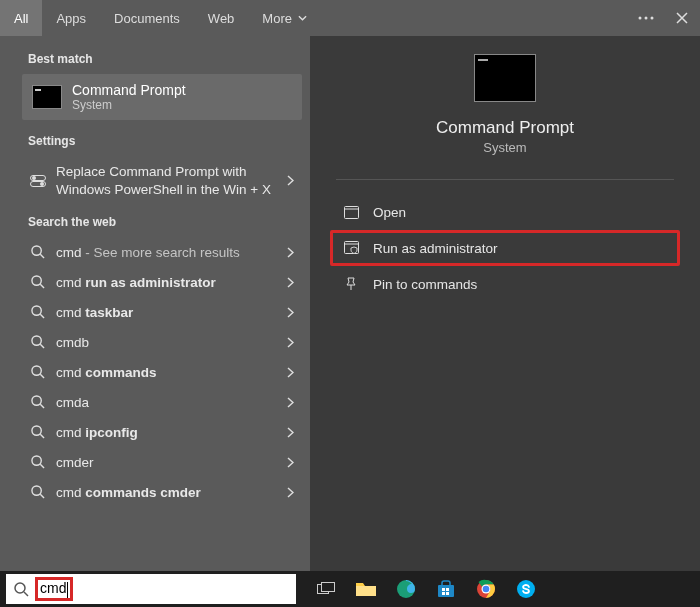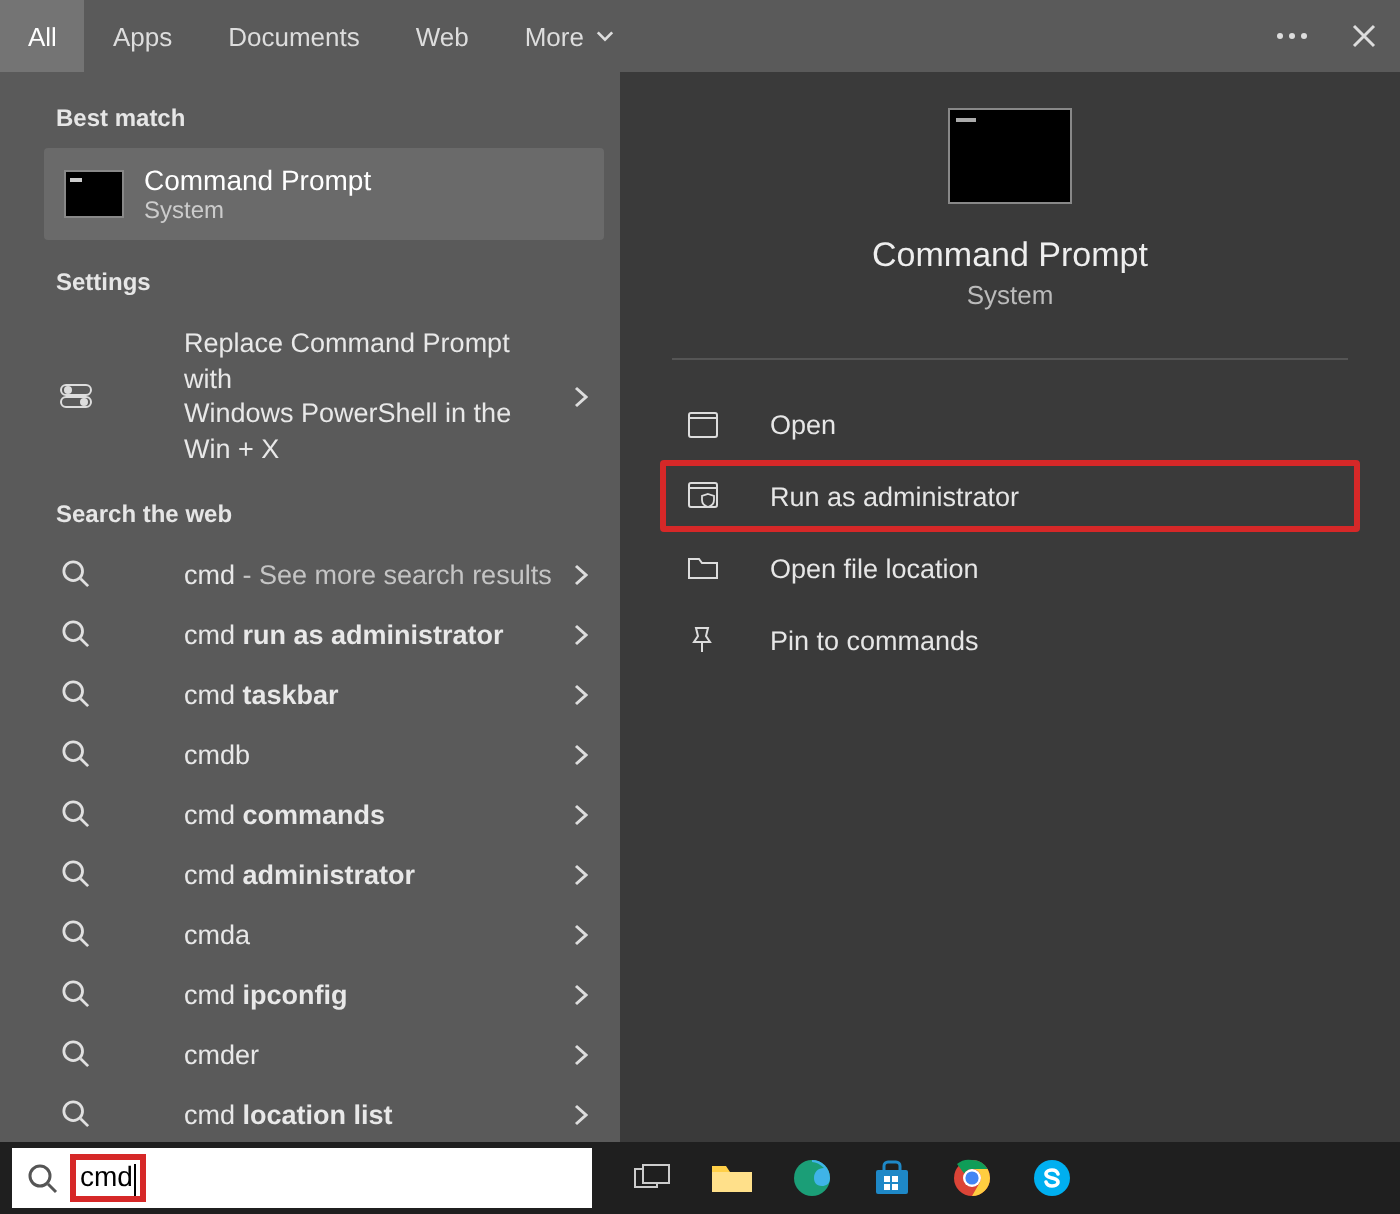--- a/index.html
+++ b/index.html
@@ -20,38 +20,38 @@
   .section-h { font-size: 12px; font-weight: 600; color: #e6e6e6; padding: 4px 8px 8px 8px; }
 
   .best { display: flex; align-items: center; gap: 10px; background: #6a6a6a; border-radius: 2px; padding: 8px 10px; margin: 0 2px 10px 2px; }
   .thumb { width: 30px; height: 24px; background: #000; border: 1px solid #888; position: relative; }
   .thumb::before { content: ""; position: absolute; left: 2px; top: 3px; width: 6px; height: 2px; background: #ccc; }
   .best .title { font-size: 14px; }
   .best .sub { font-size: 12px; color: #ccc; }
 
   .row { display: flex; align-items: center; gap: 10px; padding: 7px 10px; font-size: 13.5px; color: #e8e8e8; cursor: pointer; }
   .row .ricon { width: 16px; height: 16px; display: flex; align-items: center; justify-content: center; color: #e0e0e0; }
-  .row .rtext { flex: 1; white-space: nowrap; overflow: hidden; text-overflow: ellipsis; margin-left: 36px; }
+  .row .rtext { flex: 1; white-space: nowrap; overflow: hidden; text-overflow: ellipsis; }
   .row .bold { font-weight: 600; }
   .chev { color: #ddd; font-size: 13px; }
   .muted { color: #c5c5c5; }
 
   svg { display: block; }
 
   
   .right { flex: 1; background: #3a3a3a; color: #eee; display: flex; flex-direction: column; padding-top: 18px; }
   .hero { display: flex; flex-direction: column; align-items: center; gap: 2px; padding-bottom: 16px; }
   .hero .hthumb { width: 62px; height: 48px; background: #000; border: 1px solid #888; margin-bottom: 12px; position: relative; }
   .hero .hthumb::before { content: ""; position: absolute; left: 3px; top: 4px; width: 10px; height: 2px; background: #aaa; }
   .hero .htitle { font-size: 17px; font-weight: 400; padding-top: 2px; }
   .hero .hsub { font-size: 13px; color: #bbb; }
   .sep { height: 1px; background: #555; margin: 8px 26px; }
 
   .actions { padding: 6px 20px; display: flex; flex-direction: column; gap: 0; }
-  .act { display: flex; align-items: center; gap: 26px; padding: 7px 10px; font-size: 13.5px; color: #e6e6e6; cursor: pointer; border: 3px solid transparent; border-radius: 2px; }
+  .act { display: flex; align-items: center; gap: 14px; padding: 7px 10px; font-size: 13.5px; color: #e6e6e6; cursor: pointer; border: 3px solid transparent; border-radius: 2px; }
   .act.hl { border-color: #d62828; }
   .act .aicon { width: 16px; height: 16px; display: flex; align-items: center; justify-content: center; color: #e0e0e0; }
 
   
   .taskbar { position: absolute; left: 0; right: 0; bottom: 0; height: 36px; background: #1f1f1f; display: flex; align-items: center; }
   .searchbox { margin-left: 6px; width: 290px; height: 30px; background: #fff; display: flex; align-items: center; padding: 0 8px; gap: 6px; }
   .searchbox .sicon { color: #666; }
   .searchbox .sval { border: 3px solid transparent; padding: 0 2px; font-size: 14px; }
   .searchbox .sval.hl { border-color: #d62828; }
   .caret { display: inline-block; width: 1px; height: 16px; background: #000; margin-left: 1px; vertical-align: middle; }
@@ -194,34 +194,20 @@
               </svg>
             </div>
           </div>
           <div class="row">
             <div class="ricon">
               <svg width="14" height="14" viewBox="0 0 15 15">
                 <circle cx="6" cy="6" r="5" fill="none" stroke="#e0e0e0" stroke-width="1.5"></circle>
                 <path d="M10 10l4 4" stroke="#e0e0e0" stroke-width="1.5"></path>
               </svg>
             </div>
-            <div class="rtext"><span>cmd </span><span class="bold">administrator</span><span></span></div>
-            <div class="chev">
-              <svg width="7" height="11" viewBox="0 0 7 11">
-                <path d="M1 1l5 4.5L1 10" stroke="#ddd" fill="none" stroke-width="1.5"></path>
-              </svg>
-            </div>
-          </div>
-          <div class="row">
-            <div class="ricon">
-              <svg width="14" height="14" viewBox="0 0 15 15">
-                <circle cx="6" cy="6" r="5" fill="none" stroke="#e0e0e0" stroke-width="1.5"></circle>
-                <path d="M10 10l4 4" stroke="#e0e0e0" stroke-width="1.5"></path>
-              </svg>
-            </div>
             <div class="rtext"><span>cmda</span><span class="bold"></span><span></span></div>
             <div class="chev">
               <svg width="7" height="11" viewBox="0 0 7 11">
                 <path d="M1 1l5 4.5L1 10" stroke="#ddd" fill="none" stroke-width="1.5"></path>
               </svg>
             </div>
           </div>
           <div class="row">
             <div class="ricon">
               <svg width="14" height="14" viewBox="0 0 15 15">
@@ -250,21 +236,21 @@
               </svg>
             </div>
           </div>
           <div class="row">
             <div class="ricon">
               <svg width="14" height="14" viewBox="0 0 15 15">
                 <circle cx="6" cy="6" r="5" fill="none" stroke="#e0e0e0" stroke-width="1.5"></circle>
                 <path d="M10 10l4 4" stroke="#e0e0e0" stroke-width="1.5"></path>
               </svg>
             </div>
-            <div class="rtext"><span>cmd </span><span class="bold">location list</span><span></span></div>
+            <div class="rtext"><span>cmd </span><span class="bold">commands cmder</span><span></span></div>
             <div class="chev">
               <svg width="7" height="11" viewBox="0 0 7 11">
                 <path d="M1 1l5 4.5L1 10" stroke="#ddd" fill="none" stroke-width="1.5"></path>
               </svg>
             </div>
           </div>
         </div>
     </div>
 
     <div class="right">
@@ -289,28 +275,20 @@
             <svg width="15" height="14" viewBox="0 0 15 14">
                 <rect x="0.5" y="0.5" width="14" height="12" rx="1" fill="none" stroke="#ddd"></rect>
                 <path d="M0.5 3h14" stroke="#ddd"></path>
                 <path d="M10 6l3 1v2c0 2-1.5 3-3 3.5-1.5-.5-3-1.5-3-3.5V7z" fill="#3a3a3a" stroke="#ddd" stroke-width="0.9"></path>
               </svg>
           </div>
           <span>Run as administrator</span>
         </div>
         <div class="act">
           <div class="aicon">
-            <svg width="15" height="12" viewBox="0 0 15 12">
-                <path d="M0.5 2.5V11h14V3.5H7l-1.5-2H0.5z" fill="none" stroke="#ddd"></path>
-              </svg>
-          </div>
-          <span>Open file location</span>
-        </div>
-        <div class="act">
-          <div class="aicon">
             <svg width="15" height="14" viewBox="0 0 15 14">
                 <path d="M4 1h6l-1 4 2 3H3l2-3-1-4zM7 8v5" stroke="#ddd" fill="none"></path>
               </svg>
           </div>
           <span>Pin to commands</span>
         </div>
       </div>
     </div>
   </div>
 </div>

